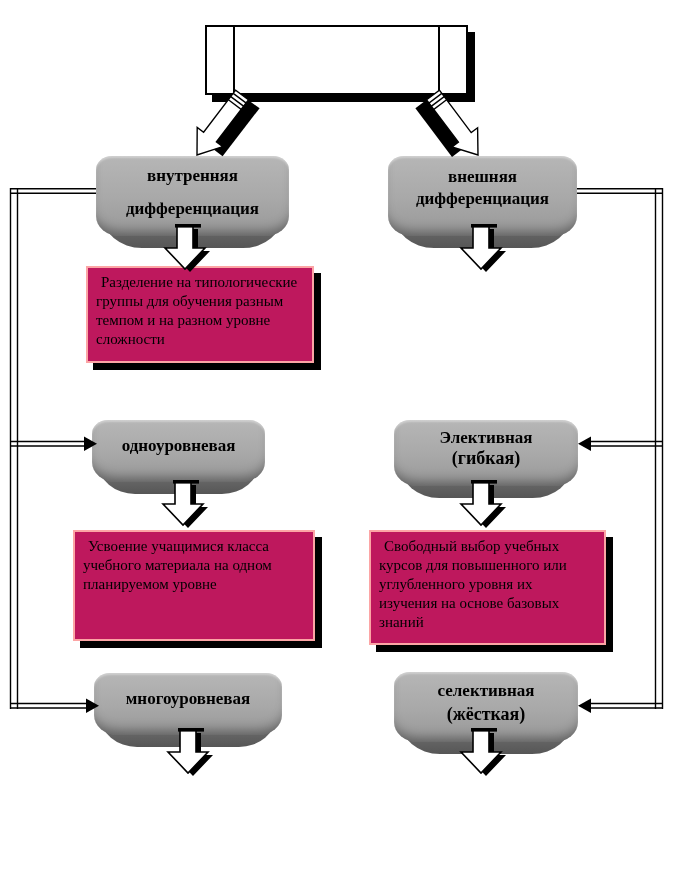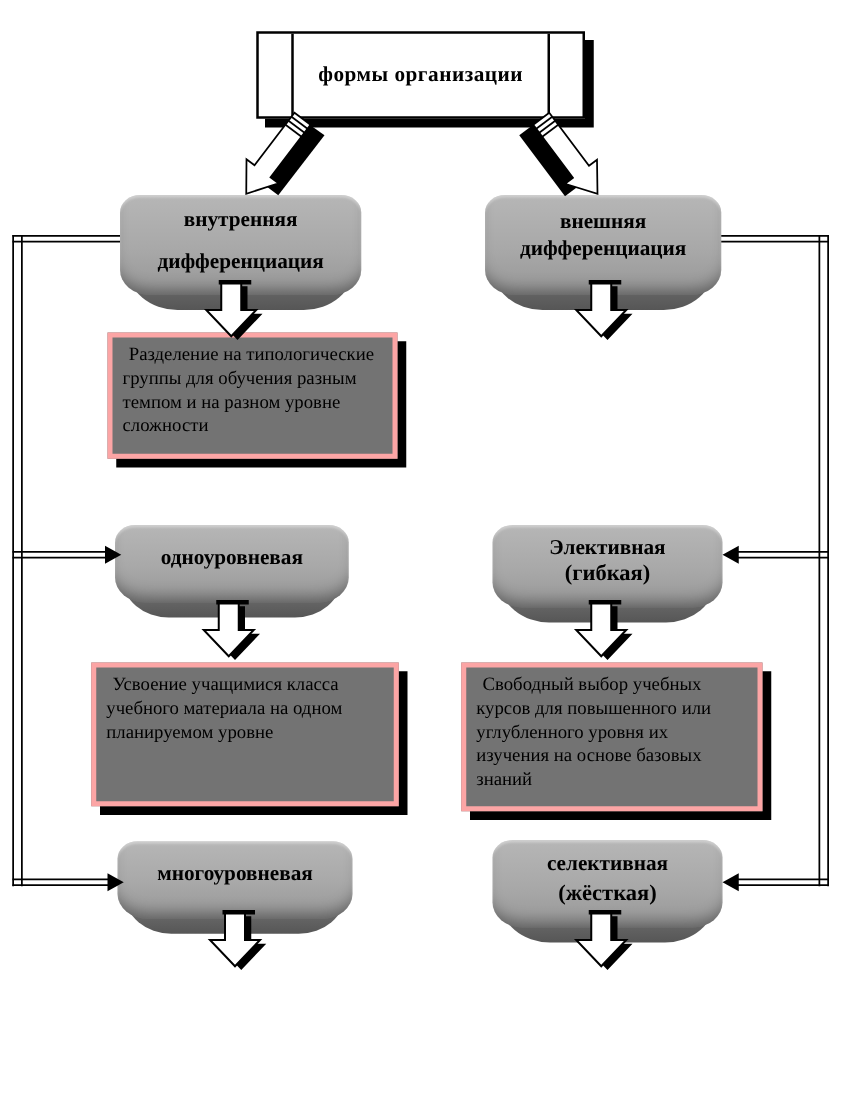--- a/index.html
+++ b/index.html
@@ -33,48 +33,47 @@
   .plaque .l1{font-weight:bold;font-size:17px;line-height:22px;}
   .plaque .l2{font-weight:bold;font-size:18px;line-height:19px;}
   #plq-internal .face{justify-content:space-between;padding:9px 0 16px;}
   #plq-external .face{padding-top:10px;}
   #plq-single .face{padding-top:15px;}
   #plq-elective .face{padding-top:7px;}
   #plq-multi .face{padding-top:15px;}
   #plq-selective .face{padding-top:8px;row-gap:3px;}
   #plq-internal{left:96px;top:156px;width:193px;height:80px;}
   #plq-external{left:388px;top:156px;width:189px;height:80px;}
-  #plq-single{left:92px;top:420px;width:187px;height:62px;}
+  #plq-single{left:92px;top:420px;width:173px;height:62px;}
   #plq-elective{left:394px;top:420px;width:184px;height:66px;}
   #plq-multi{left:94px;top:673px;width:188px;height:62px;}
   #plq-selective{left:394px;top:672px;width:184px;height:70px;}
   
   .descbox{
-    position:absolute;background:#737373;border:4px solid #fca5a5;box-shadow:7px 7px 0 #000;
+    position:absolute;background:#be185d;border:2px solid #fca5a5;box-shadow:7px 7px 0 #000;
     font-size:15px;line-height:19px;padding:5px 10px 4px 8px;
   }
   .descbox p{margin:0;text-indent:5px;}
   #desc-internal{left:86px;top:266px;width:206px;height:84px;}
   #desc-external{left:367px;top:266px;width:210px;height:98px;}
   #desc-single{left:73px;top:530px;width:220px;height:98px;}
   #desc-elective{left:369px;top:530px;width:215px;height:102px;}
   #desc-multi{left:70px;top:771px;width:222px;height:100px;}
   #desc-selective{left:367px;top:771px;width:212px;height:100px;}
   
   svg.overlay{position:absolute;left:0;top:0;pointer-events:none;}
 </style>
 </head>
 <body>
 
 <div class="canvas">
 
   <div class="titlebox">
     <div class="bevel bevel-l"></div>
     <div class="bevel bevel-r"></div>
-    <span class="title-text">формы организации</span>
   </div>
 
   <div class="plaque" id="plq-internal">
     <div class="depth"></div>
     <div class="face">
       <span class="l1">внутренняя</span>
       <span class="l1">дифференциация</span>
     </div>
   </div>
 

